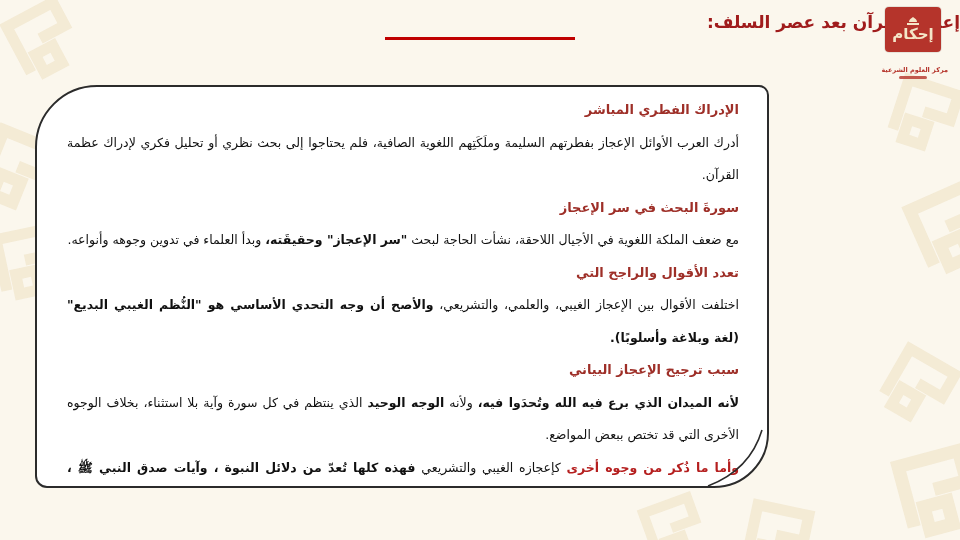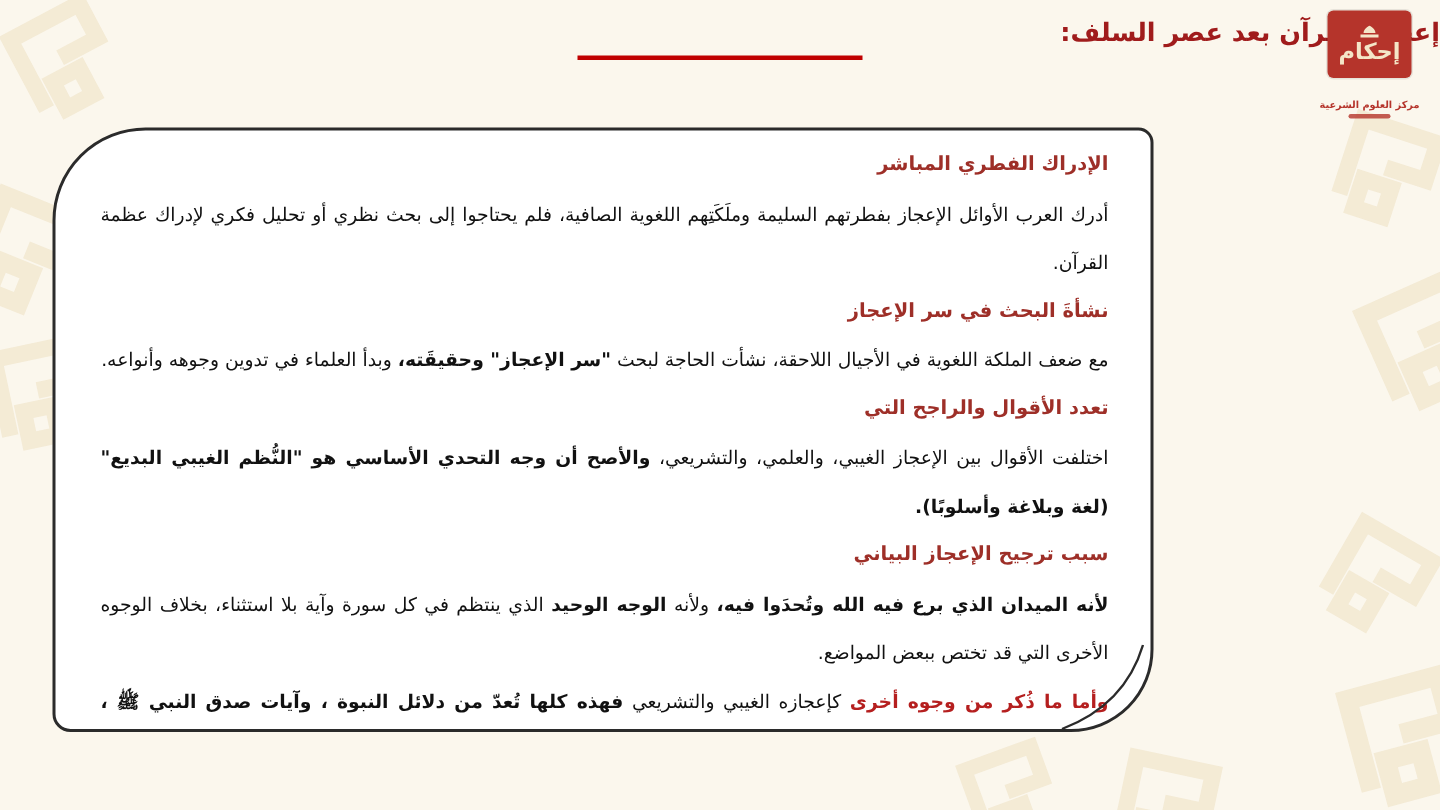--- a/index.html
+++ b/index.html
@@ -14,21 +14,21 @@
     font-family:"DejaVu Sans",sans-serif;
   }
   
   .ornament-layer{position:absolute;inset:0;z-index:0;}
   .ornament-layer path, .ornament-layer use{stroke:var(--pattern);fill:none;stroke-width:11;opacity:.75;}
   
   .header{position:absolute;top:12px;left:0;right:0;z-index:2;}
   .title-text{color:var(--title);font-size:17px;font-weight:bold;direction:rtl;letter-spacing:.2px;}
   .title-underline{width:190px;height:3px;background:var(--underline);margin:5px auto 0;}
   
-  .logo{position:absolute;top:7px;right:12px;width:70px;text-align:center;z-index:2;}
+  .logo{position:absolute;top:7px;right:12px;width:70px;z-index:2;}
   .logo-square{
     width:56px;height:45px;background:var(--logo-red);border-radius:4px;margin:0 auto;
     display:flex;flex-direction:column;align-items:center;justify-content:center;color:#F4E6C8;
     box-shadow:0 0 0 1px rgba(0,0,0,.08);
   }
   .logo-dome{line-height:0;margin-bottom:1px;}
   .logo-brand{font-size:15px;font-weight:bold;line-height:1;direction:rtl;}
   .logo-caption{color:var(--logo-red);font-size:6.5px;font-weight:bold;margin-top:14px;direction:rtl;}
   .logo-smudge{width:28px;height:3px;background:var(--logo-red);opacity:.8;border-radius:2px;margin:2px auto 0;}
   
@@ -83,21 +83,21 @@
     <span class="logo-brand">إحكام</span>
   </div>
   <div class="logo-caption">مركز العلوم الشرعية</div>
   <div class="logo-smudge"></div>
 </div>
 
 <div class="content-box">
   <div>
       <div class="sec-heading">الإدراك الفطري المباشر</div>
       <p class="sec-para"><span class="seg-normal">أدرك العرب الأوائل الإعجاز بفطرتهم السليمة وملَكَتِهم اللغوية الصافية، فلم يحتاجوا إلى بحث نظري أو تحليل فكري لإدراك عظمة القرآن.</span></p>
-      <div class="sec-heading">نشأةَ البحث في سر الإعجاز</div>
+      <div class="sec-heading">سورةَ البحث في سر الإعجاز</div>
       <p class="sec-para"><span class="seg-normal">مع ضعف الملكة اللغوية في الأجيال اللاحقة، نشأت الحاجة لبحث </span><span class="seg-bold">"سر الإعجاز" وحقيقَته،</span><span class="seg-normal"> وبدأ العلماء في تدوين وجوهه وأنواعه.</span></p>
       <div class="sec-heading">تعدد الأقوال والراجح التي</div>
       <p class="sec-para"><span class="seg-normal">اختلفت الأقوال بين الإعجاز الغيبي، والعلمي، والتشريعي، </span><span class="seg-bold">والأصح أن وجه التحدي الأساسي هو "النُّظم الغيبي البديع" (لغة وبلاغة وأسلوبًا).</span></p>
       <div class="sec-heading">سبب ترجيح الإعجاز البياني</div>
       <p class="sec-para"><span class="seg-bold">لأنه الميدان الذي برع فيه الله وتُحدَوا فيه،</span><span class="seg-normal"> ولأنه </span><span class="seg-bold">الوجه الوحيد</span><span class="seg-normal"> الذي ينتظم في كل سورة وآية بلا استثناء، بخلاف الوجوه الأخرى التي قد تختص ببعض المواضع.</span></p>
       <p class="sec-para"><span class="seg-red">وأما ما ذُكر من وجوه أخرى</span><span class="seg-normal"> كإعجازه الغيبي والتشريعي </span><span class="seg-bold">فهذه كلها تُعدّ من دلائل النبوة ، وآيات صدق النبي ﷺ ، وربانية القرآن ، لكنها ليست</span><span class="seg-normal"> مما تحدى الله به العرب،</span></p>
     </div>
 </div>
 
 <svg class="corner-arc" width="80" height="62" viewBox="0 0 80 62">

